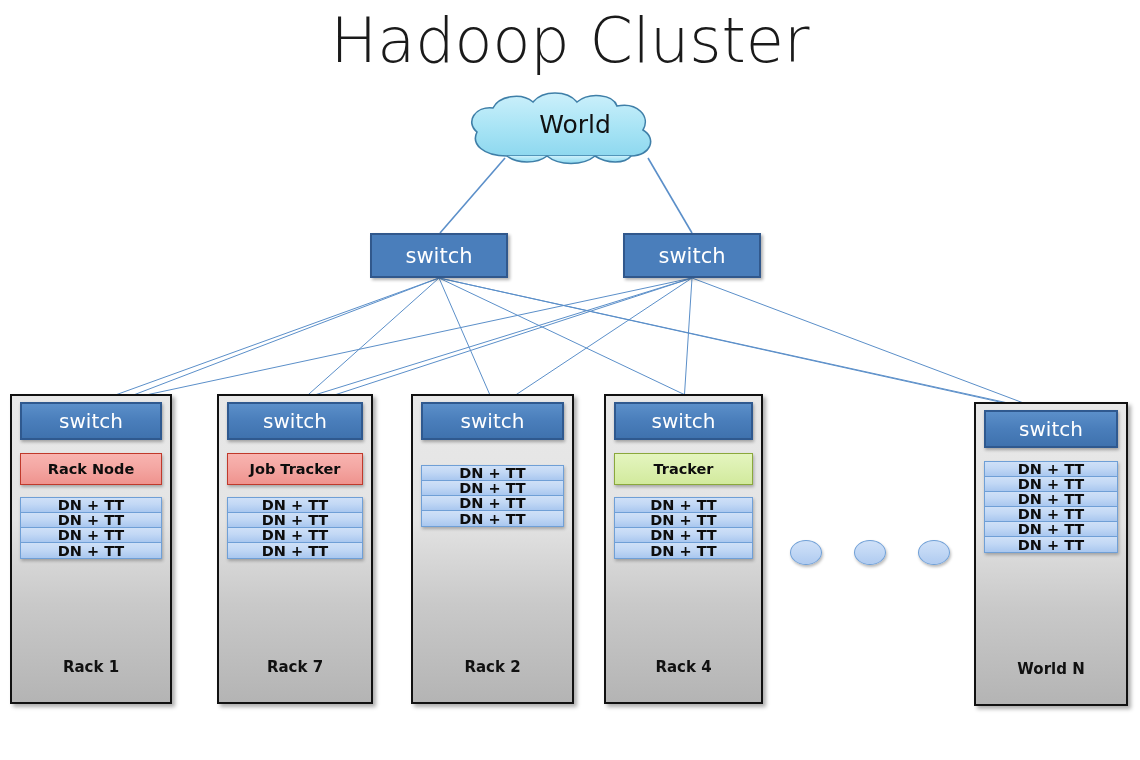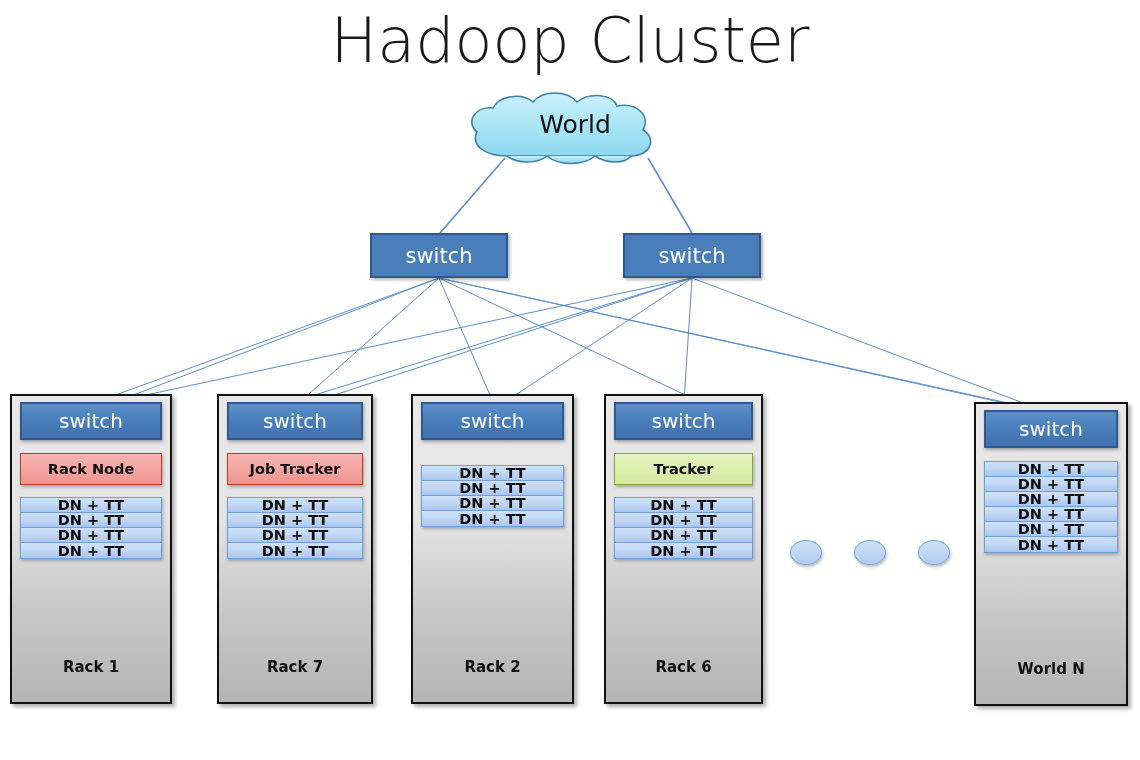--- a/index.html
+++ b/index.html
@@ -313,21 +313,21 @@
       <div class="rack-switch">switch</div>
       <div class="rack-spacer"></div>
       <div class="role-box green">Tracker</div>
       <div class="role-gap"></div>
       <div class="dn-stack">
         <div class="dn-box">DN + TT</div>
         <div class="dn-box">DN + TT</div>
         <div class="dn-box">DN + TT</div>
         <div class="dn-box">DN + TT</div>
       </div>
-      <div class="rack-label">Rack 6</div>
+      <div class="rack-label">Rack 4</div>
     </div>
   </div>
 
   <div id="dots">
     <div class="dot"></div>
     <div class="dot"></div>
     <div class="dot"></div>
   </div>
 
   <div class="rack" id="rack-4">

